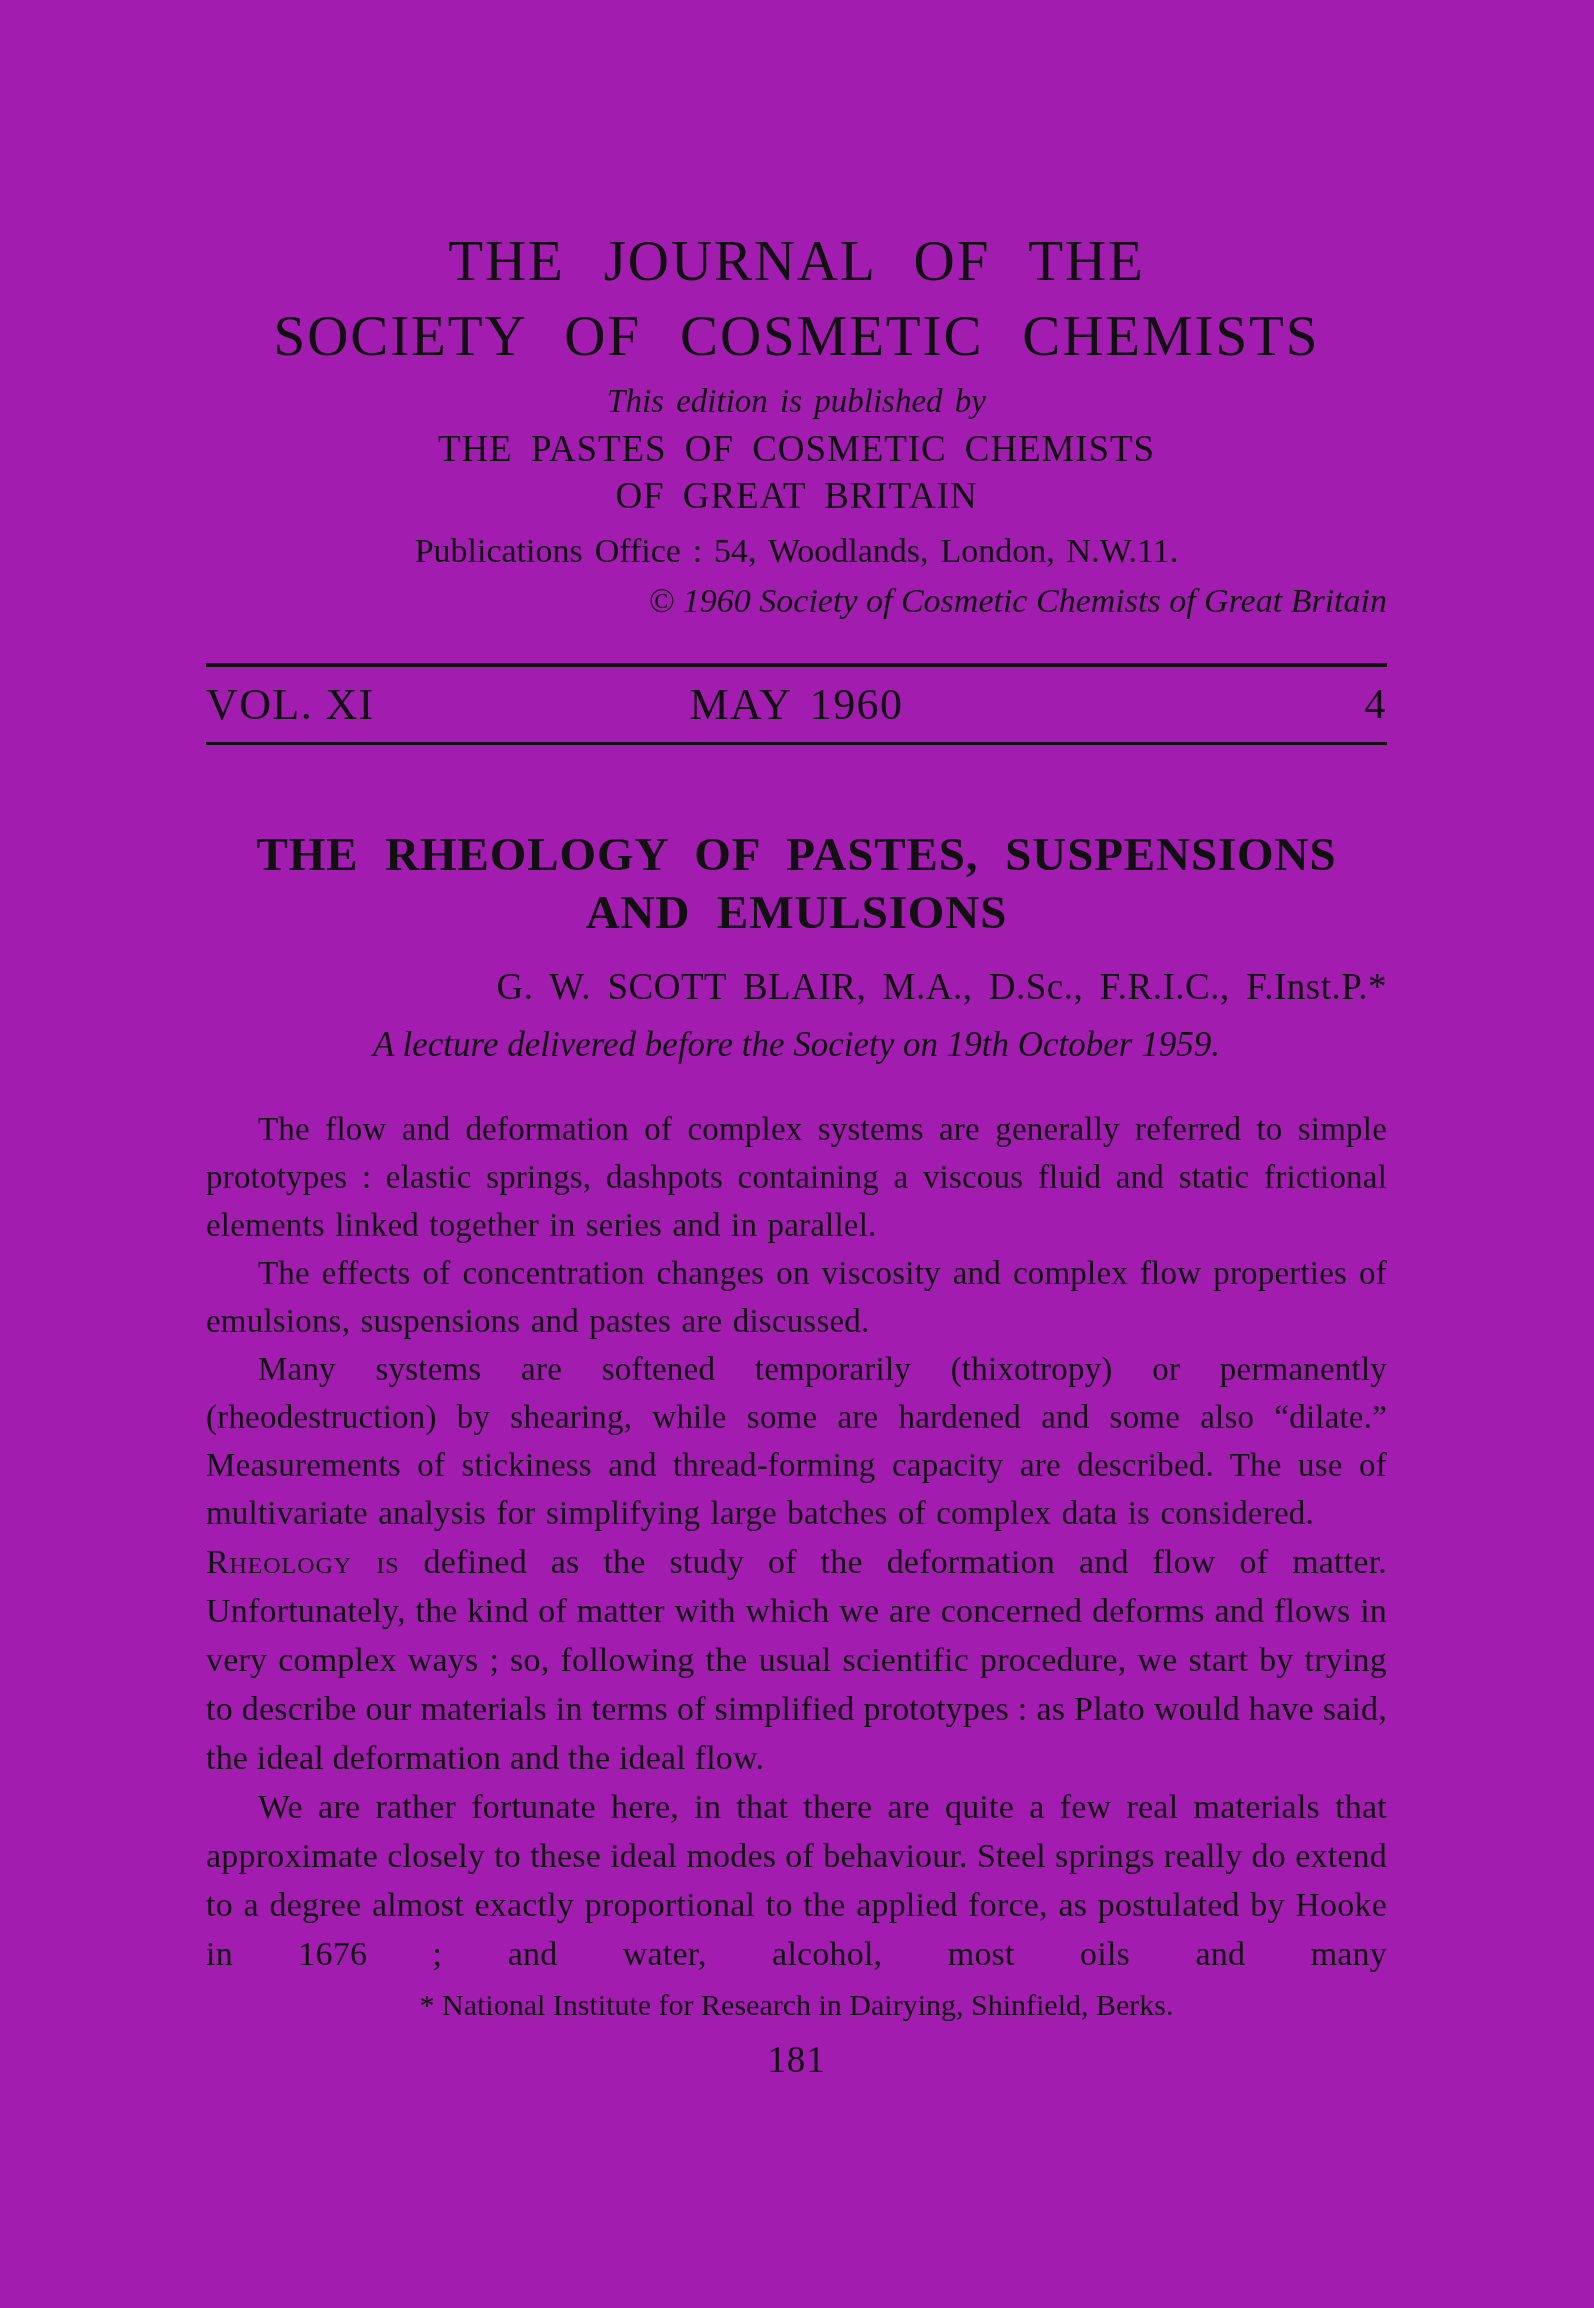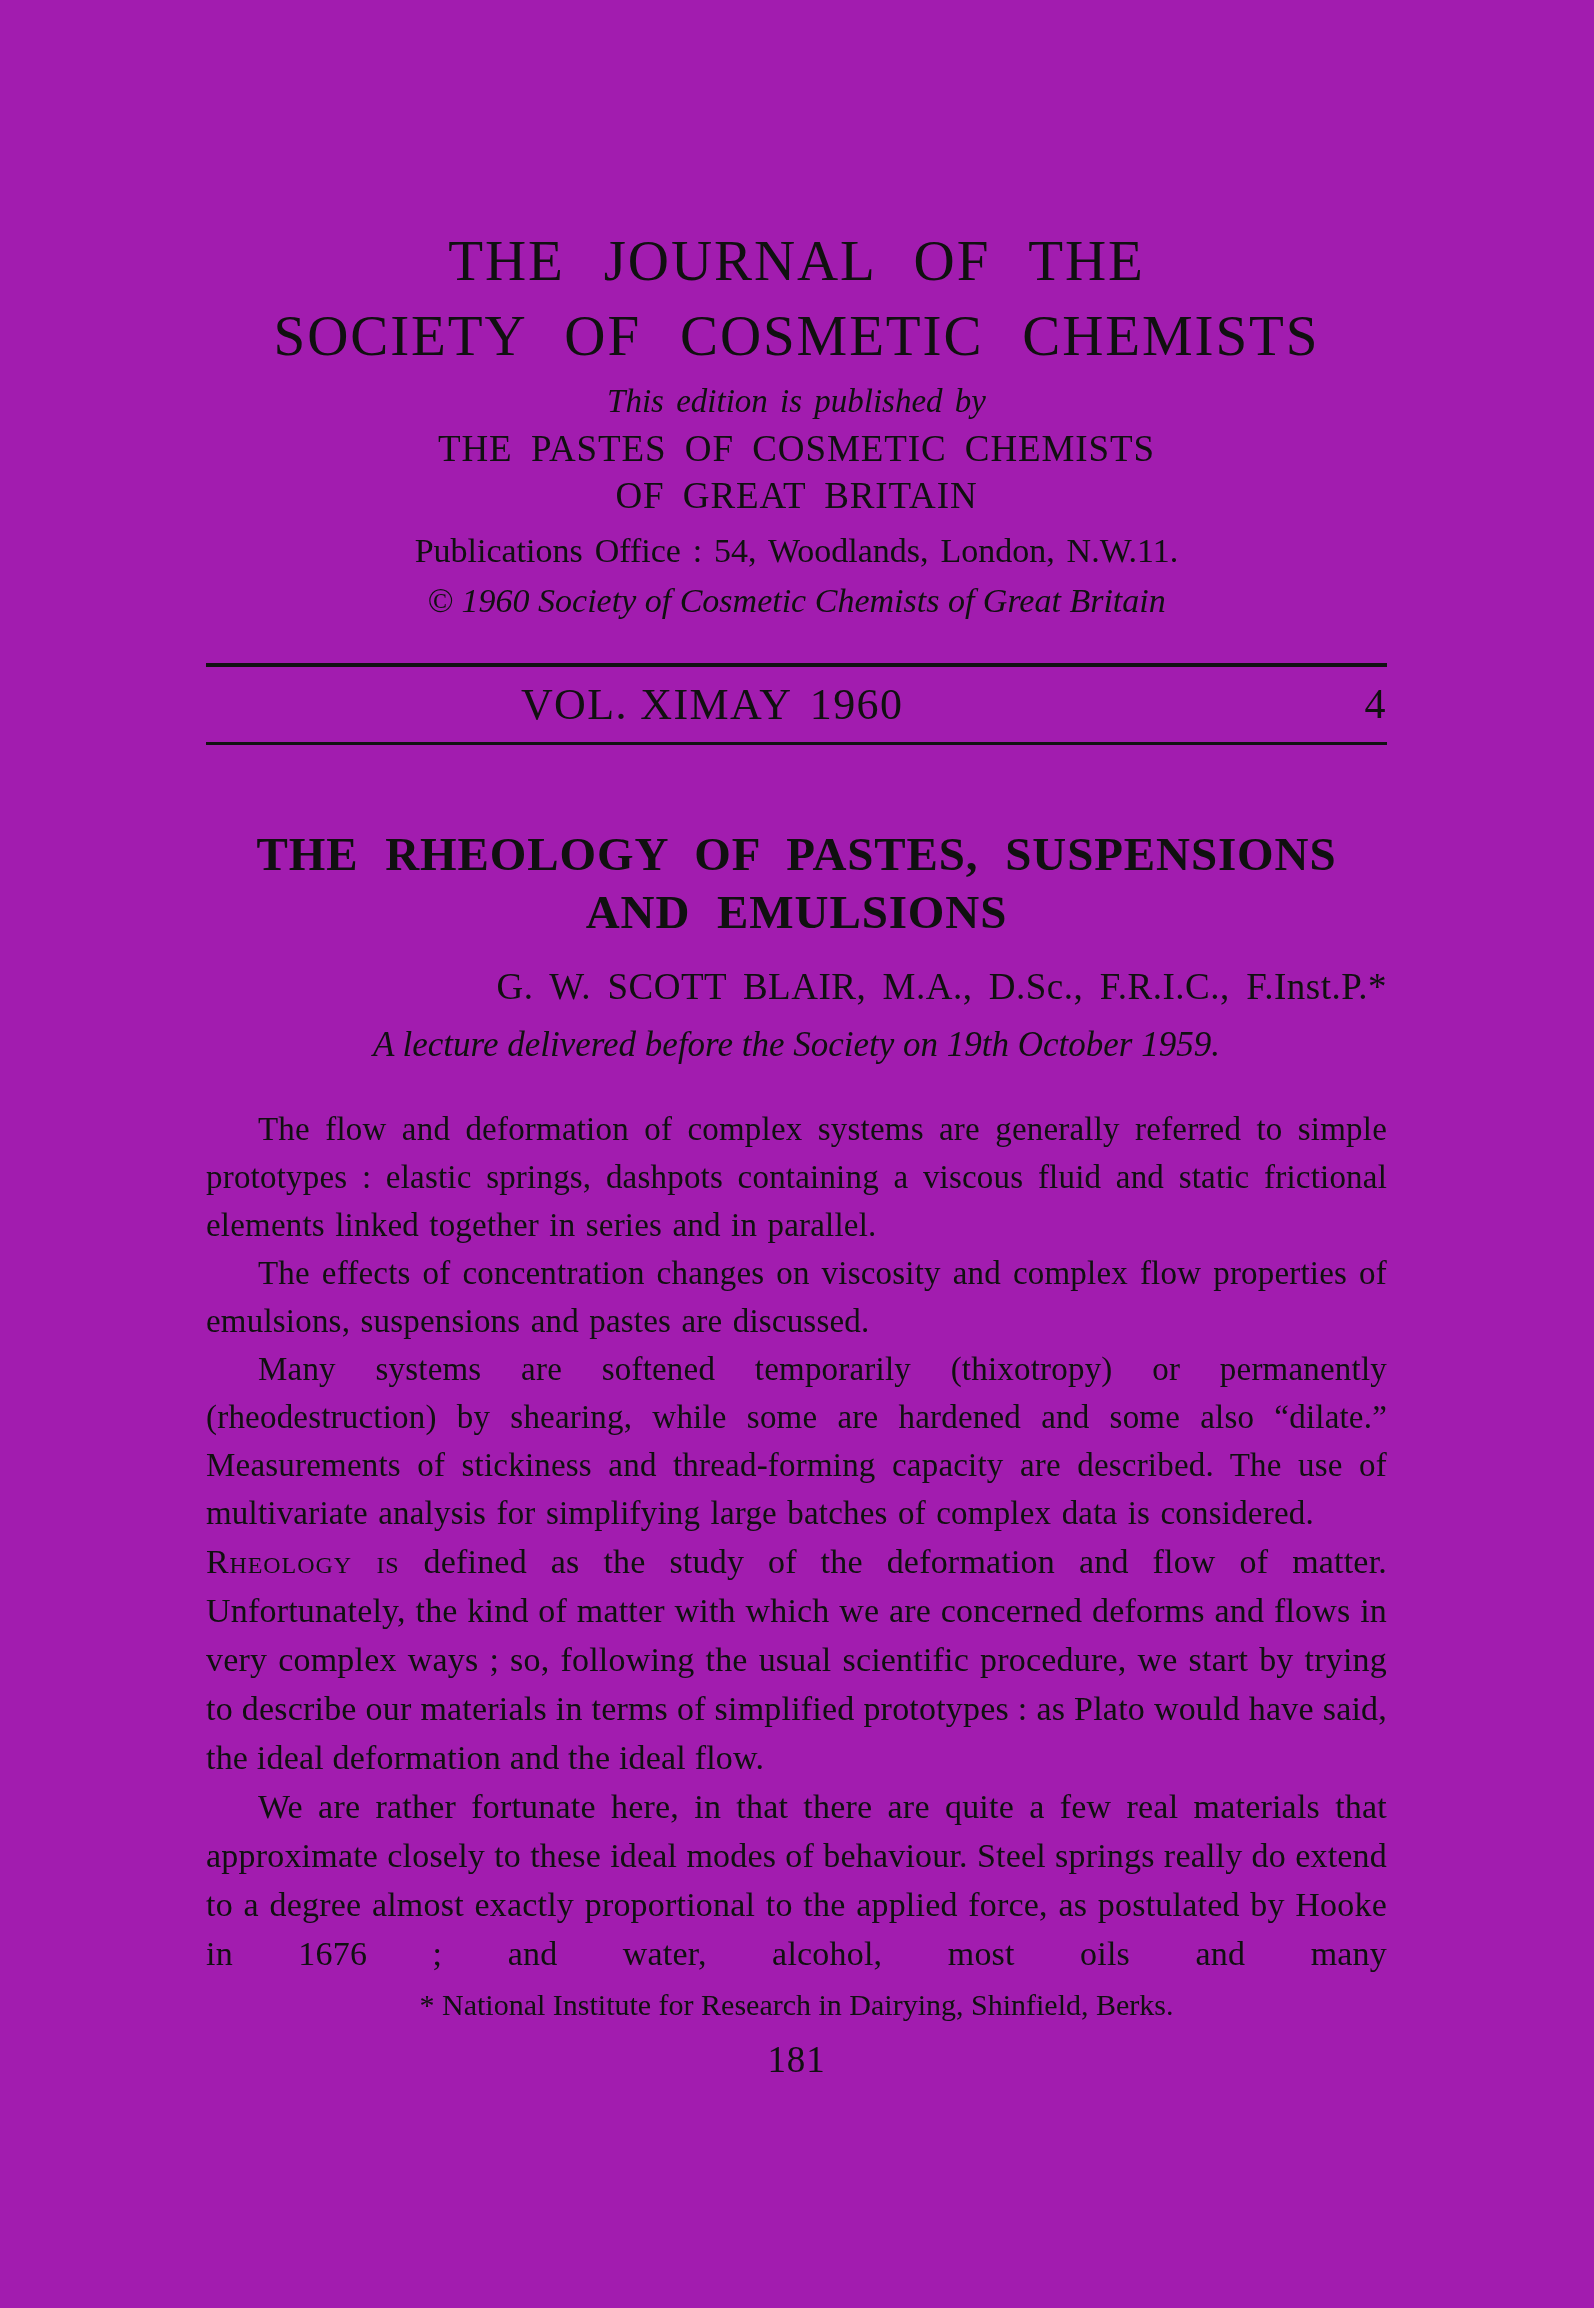--- a/index.html
+++ b/index.html
@@ -51,35 +51,35 @@
     font-size: 34px;
     line-height: 43px;
     text-align: center;
     word-spacing: 0.10em;
   }
   .copyright {
     margin-top: 7.5px;
     font-size: 34px;
     line-height: 43px;
     font-style: italic;
-    text-align: center;
+    text-align: right;
   }
 
   .rule { height: 3.7px; background: #121212; }
   .rule-top { margin-top: 41px; }
 
   .volrow {
     display: grid;
     grid-template-columns: 1fr auto 1fr;
     align-items: center;
     height: 75px;
     font-size: 44px;
     letter-spacing: 1.4px;
   }
-  .volrow .vol   { text-align: right; }
+  .volrow .vol   { text-align: left; }
   .volrow .date  { text-align: center; word-spacing: 0.15em; }
   .volrow .issue { text-align: right; font-size: 42px; }
 
   
   .atitle {
     margin-top: 80px;
     font-size: 47px;
     line-height: 58px;
     font-weight: 700;
     text-align: center;

